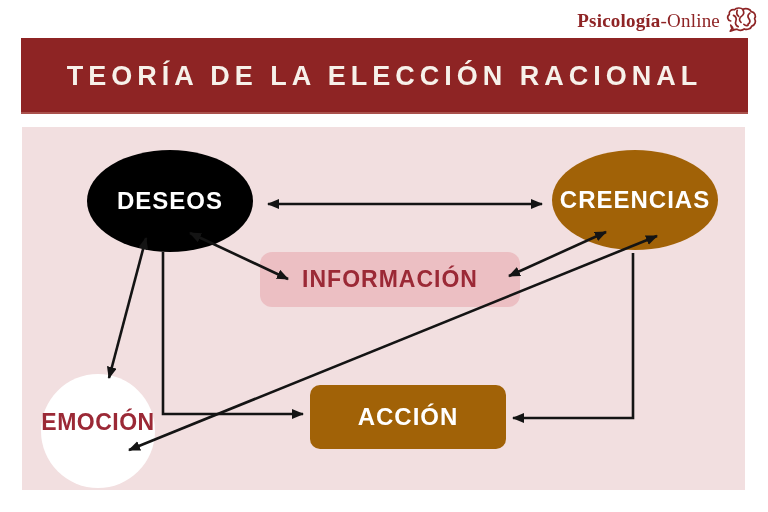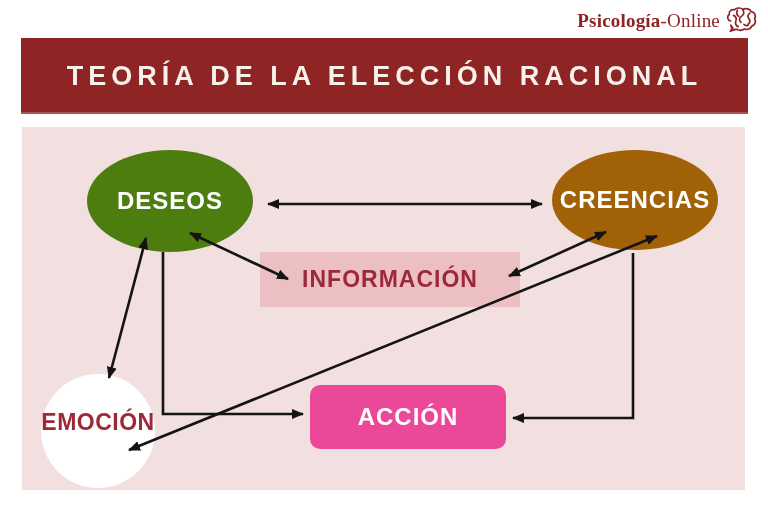--- a/index.html
+++ b/index.html
@@ -25,33 +25,33 @@
   .banner h1{
     margin:8px;color:#f7f1ea;font-size:27px;font-weight:bold;letter-spacing:5px;
   }
 
   
   .panel{
     position:absolute;left:22px;top:127px;width:723px;height:363px;
     background:#f2dfe0;
   }
 
-  .node{position:absolute;display:flex;align-items:center;justify-content:center;z-index:1;}
+  .node{position:absolute;display:flex;align-items:center;justify-content:center;z-index:1;border-radius:12px;}
   .node .lbl{font-weight:bold;}
 
   .ellipse{border-radius:50%;}
-  .node-deseos{left:87px;top:150px;width:166px;height:102px;background:#4d7c0f;}
+  .node-deseos{left:87px;top:150px;width:166px;height:102px;background:#000000;}
   .node-deseos .lbl{color:#ffffff;font-size:24px;letter-spacing:1px;}
   .node-creencias{left:552px;top:150px;width:166px;height:100px;background:#a16207;text-align:right;}
   .node-creencias .lbl{color:#ffffff;font-size:24px;letter-spacing:1px;}
 
   .node-informacion{left:260px;top:252px;width:260px;height:55px;background:#ecbfc3;}
   .node-informacion .lbl{color:#9b2936;font-size:23px;letter-spacing:1px;}
 
-  .node-accion{left:310px;top:385px;width:196px;height:64px;background:#ec4899;border-radius:10px;}
+  .node-accion{left:310px;top:385px;width:196px;height:64px;background:#a16207;border-radius:10px;}
   .node-accion .lbl{color:#ffffff;font-size:24px;letter-spacing:1px;}
 
   .node-emocion{left:29px;top:374px;width:114px;height:114px;background:#ffffff;border-radius:50%;margin-left:12px;}
   .node-emocion .lbl{color:#9b2936;font-size:23px;letter-spacing:0.5px;white-space:nowrap;margin-top:-18px;}
 
   .arrows{position:absolute;left:0;top:0;width:768px;height:512px;z-index:2;pointer-events:none;}
   .arrows line,.arrows polyline{stroke:#141414;stroke-width:2.6px;fill:none;}
 </style>
 </head>
 <body>

